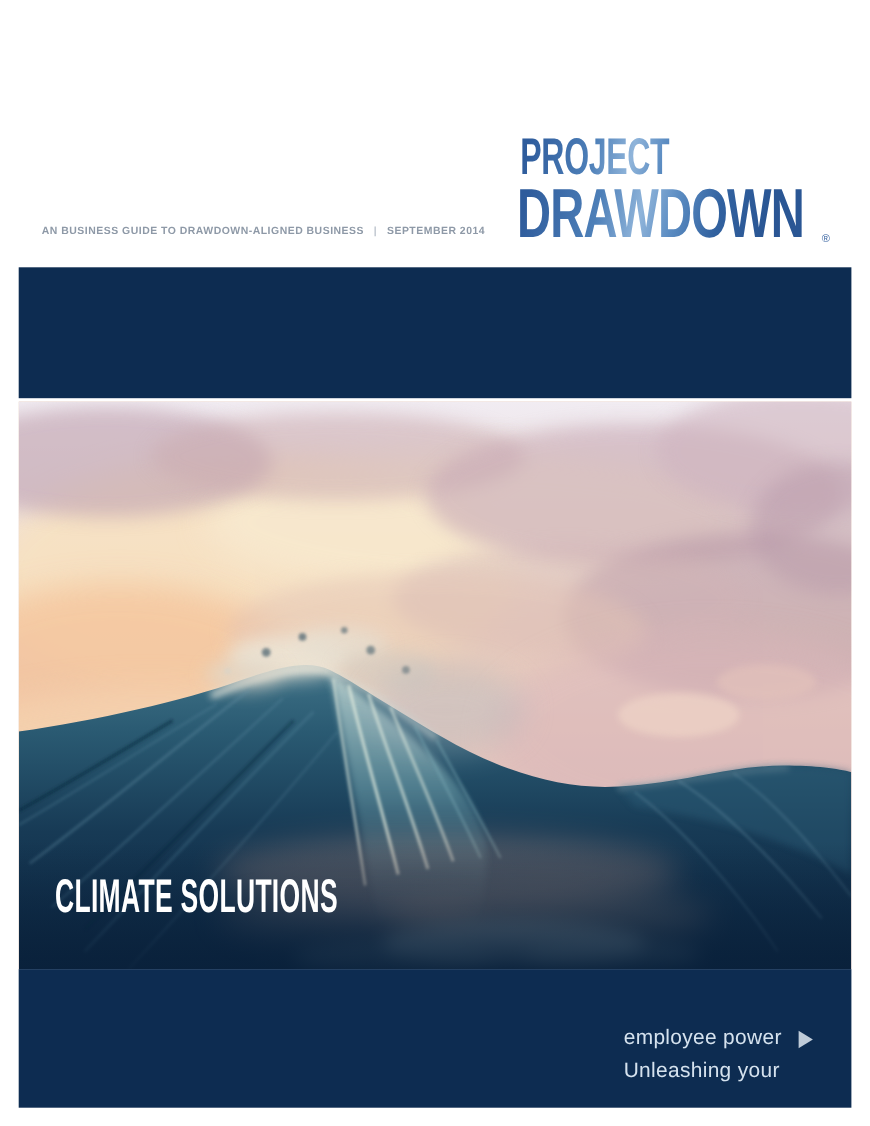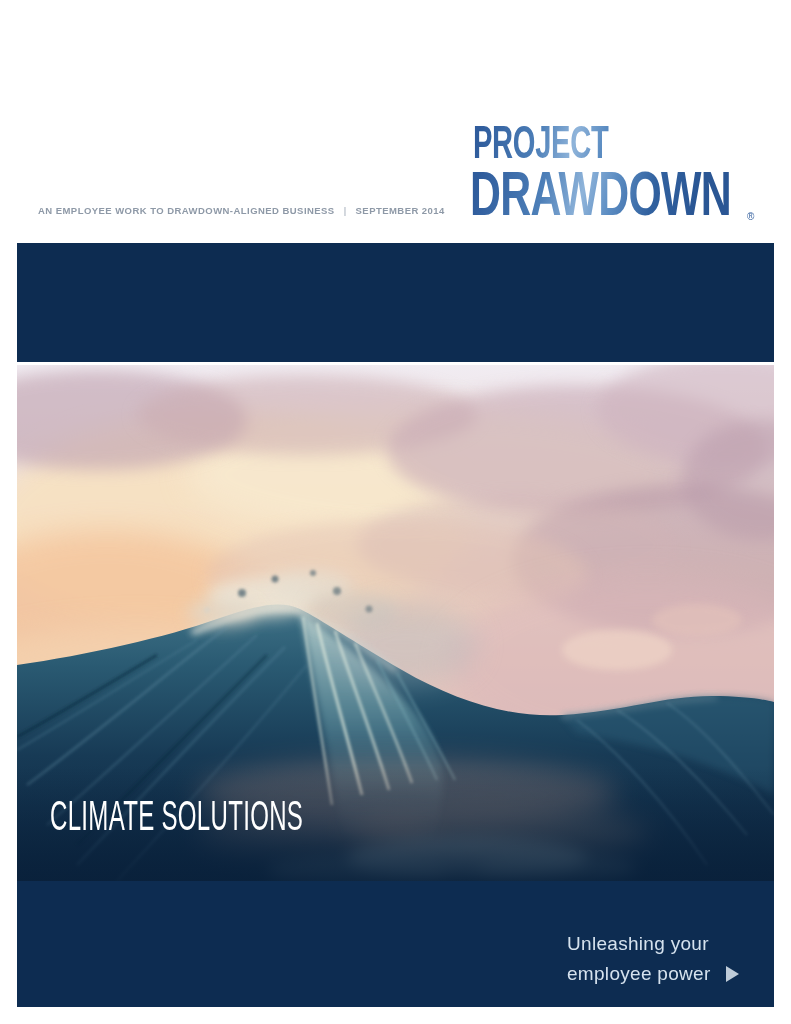--- a/index.html
+++ b/index.html
@@ -19,21 +19,21 @@
   .masthead .sep{margin:0 9px;color:#9aa5b2;font-weight:normal;}
   
   .band{position:absolute;left:17px;width:757px;background:#0d2c51;}
   .band.top{top:243px;height:119px;}
   .band.bottom{top:881px;height:126px;}
   .photo{position:absolute;left:17px;top:365px;width:757px;height:516px;background:#e9d3c8;overflow:hidden;}
   .photo svg{display:block;width:757px;height:516px;}
   
   .kicker{
     position:absolute;left:50px;top:794px;
-    font-size:43px;line-height:1;font-weight:normal;color:#ffffff;
+    font-size:43px;line-height:1;font-weight:bold;color:#ffffff;
     white-space:nowrap;
   }
   .kicker span{display:inline-block;transform:scaleX(.56);transform-origin:0 0;letter-spacing:.5px;}
   .atwork-wrap{position:absolute;left:40px;top:843px;width:530px;height:150px;}
   .atwork-wrap svg{overflow:visible;display:block;}
   .atwork-wrap text{
     font-family:"Liberation Sans",sans-serif;font-weight:bold;font-size:189px;
     fill:none;stroke:#e8f1f7;stroke-width:2.4;letter-spacing:-1px;
   }
   
@@ -66,21 +66,21 @@
           <stop offset="1" stop-color="#2a5694"></stop>
         </linearGradient>
       </defs>
       <text transform="translate(7,40) scale(0.62,1)" font-family="Liberation Sans, sans-serif" font-weight="bold" font-size="47" letter-spacing="-0.5" fill="url(#logoGrad)">PROJECT</text>
       <text transform="translate(4,97) scale(0.68,1)" font-family="Liberation Sans, sans-serif" font-weight="bold" font-size="63" letter-spacing="-1" fill="url(#logoGrad)">DRAWDOWN</text>
       <text x="281" y="102" font-size="10" fill="#2f5c9c">®</text>
     </svg>
   </div>
 
   <div class="masthead">
-    <span>AN EMPLOYEE WORK TO DRAWDOWN-ALIGNED BUSINESS</span><span class="sep">|</span><span>SEPTEMBER 2014</span>
+    <span>AN BUSINESS GUIDE TO DRAWDOWN-ALIGNED BUSINESS</span><span class="sep">|</span><span>SEPTEMBER 2014</span>
   </div>
 
   <div class="band top"></div>
 
   <div class="photo">
     <svg viewBox="0 0 757 516" preserveAspectRatio="none">
       <defs>
         <linearGradient id="skyGrad" x1="0" y1="0" x2="0" y2="1">
           <stop offset="0" stop-color="#f1ecf2"></stop>
           <stop offset=".18" stop-color="#ece0e0"></stop>
@@ -208,21 +208,21 @@
   </div>
 
   <div class="band bottom"></div>
 
   <div class="kicker">
     <span>CLIMATE SOLUTIONS</span>
   </div>
 
   <div class="cta">
     <div class="row">
-      <span>Unleashing your</span>
-    </div>
-    <div class="row">
       <span>employee power</span>
       <span class="play-arrow"></span>
     </div>
+    <div class="row">
+      <span>Unleashing your</span>
+    </div>
   </div>
 
 </div>
 
 </body></html>

